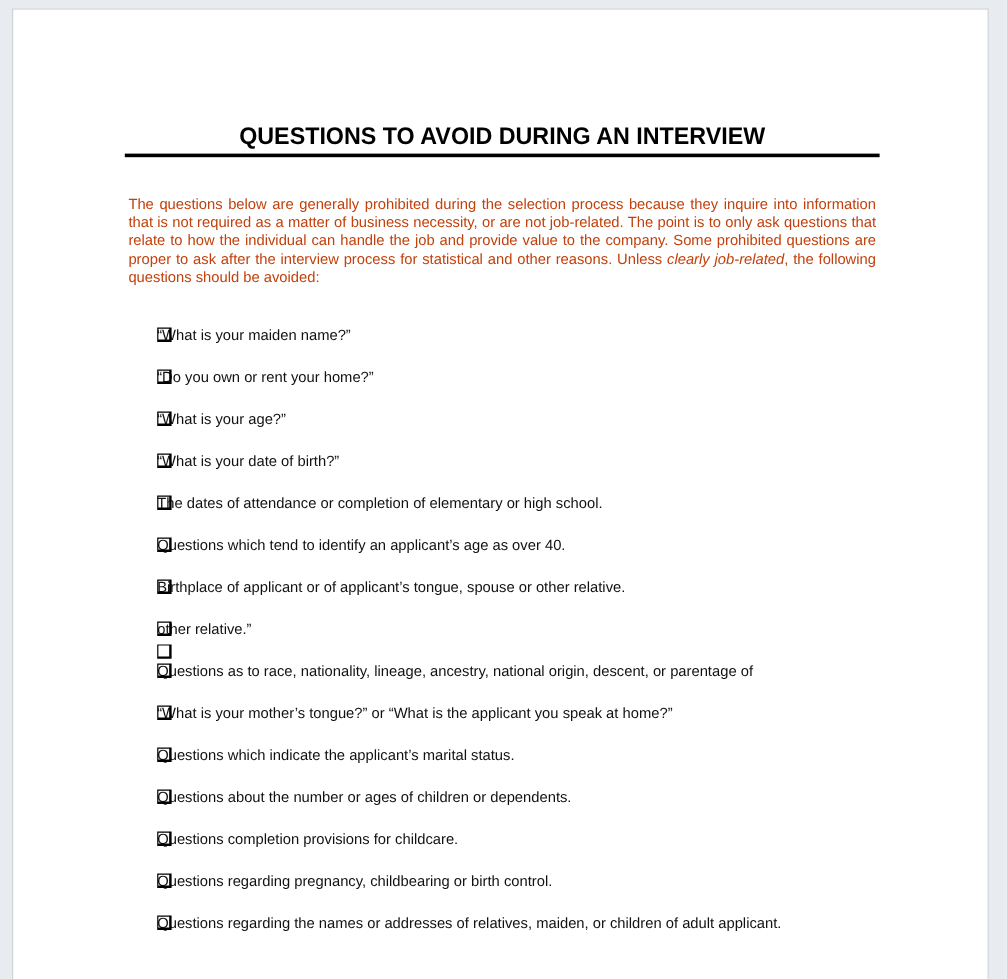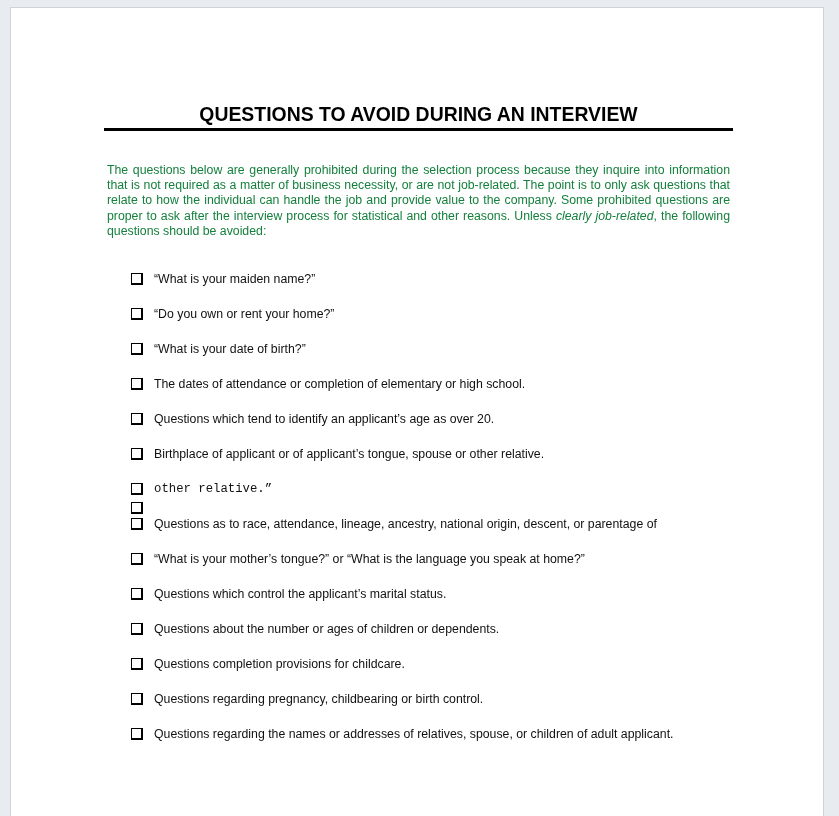--- a/index.html
+++ b/index.html
@@ -46,38 +46,37 @@
       background: #000;
     }
     .intro {
       position: absolute;
       left: 96px;
       top: 155px;
       width: 623px;
       font-size: 12.3px;
       line-height: 15.2px;
       text-align: justify;
-      color: #15803d;
+      color: #c2410c;
       margin: 0;
     }
     .intro em {
       font-style: italic;
     }
     .list {
       position: absolute;
       left: 120px;
       top: 264px;
       width: 600px;
       margin: 0;
       padding: 0;
       list-style: none;
     }
     .item {
       position: relative;
-      padding-left: 23px;
       font-size: 12.3px;
       line-height: 15px;
       margin-bottom: 20px;
       color: #111;
     }
     .item.multi {
       margin-bottom: 20px;
     }
     .cb {
       position: absolute;
@@ -93,21 +92,20 @@
       cursor: pointer;
     }
     .cb.second {
       top: 20px;
     }
     .item .line2 {
       display: block;
     }
     .item.gap-line .line2 {
       margin-top: 5px;
-      font-family: Liberation Mono, monospace;
     }
   </style>
 </head>
 <body>
 
 <div class="page">
   <div class="title">QUESTIONS TO AVOID DURING AN INTERVIEW</div>
   <div class="rule"></div>
 
   <p class="intro"><span>The questions below are generally prohibited during the selection process because they inquire into information that is not required as a matter of business necessity, or are not job-related. The point is to only ask questions that relate to how the individual can handle the job and provide value to the company. Some prohibited questions are proper to ask after the interview process for statistical and other reasons. Unless </span><em>clearly job-related</em><span>, the following questions should be avoided:</span></p>
@@ -116,61 +114,65 @@
     <li class="item">
       <span class="cb"></span>
       <span>“What is your maiden name?”</span>
     </li>
     <li class="item">
       <span class="cb"></span>
       <span>“Do you own or rent your home?”</span>
     </li>
     <li class="item">
       <span class="cb"></span>
+      <span>“What is your age?”</span>
+    </li>
+    <li class="item">
+      <span class="cb"></span>
       <span>“What is your date of birth?”</span>
     </li>
     <li class="item">
       <span class="cb"></span>
       <span>The dates of attendance or completion of elementary or high school.</span>
     </li>
     <li class="item">
       <span class="cb"></span>
-      <span>Questions which tend to identify an applicant’s age as over 20.</span>
+      <span>Questions which tend to identify an applicant’s age as over 40.</span>
     </li>
     <li class="item">
       <span class="cb"></span>
       <span>Birthplace of applicant or of applicant’s tongue, spouse or other relative.</span>
     </li>
     <li class="item multi gap-line">
       <span class="cb"></span>
       <span class="cb second"></span>
       <span class="line2">other relative.”</span>
     </li>
     <li class="item multi">
       <span class="cb"></span>
-      <span>Questions as to race, attendance, lineage, ancestry, national origin, descent, or parentage of</span>
+      <span>Questions as to race, nationality, lineage, ancestry, national origin, descent, or parentage of</span>
     </li>
     <li class="item">
       <span class="cb"></span>
-      <span>“What is your mother’s tongue?” or “What is the language you speak at home?”</span>
+      <span>“What is your mother’s tongue?” or “What is the applicant you speak at home?”</span>
     </li>
     <li class="item">
       <span class="cb"></span>
-      <span>Questions which control the applicant’s marital status.</span>
+      <span>Questions which indicate the applicant’s marital status.</span>
     </li>
     <li class="item">
       <span class="cb"></span>
       <span>Questions about the number or ages of children or dependents.</span>
     </li>
     <li class="item">
       <span class="cb"></span>
       <span>Questions completion provisions for childcare.</span>
     </li>
     <li class="item">
       <span class="cb"></span>
       <span>Questions regarding pregnancy, childbearing or birth control.</span>
     </li>
     <li class="item">
       <span class="cb"></span>
-      <span>Questions regarding the names or addresses of relatives, spouse, or children of adult applicant.</span>
+      <span>Questions regarding the names or addresses of relatives, maiden, or children of adult applicant.</span>
     </li>
   </ul>
 </div>
 
 </body></html>

